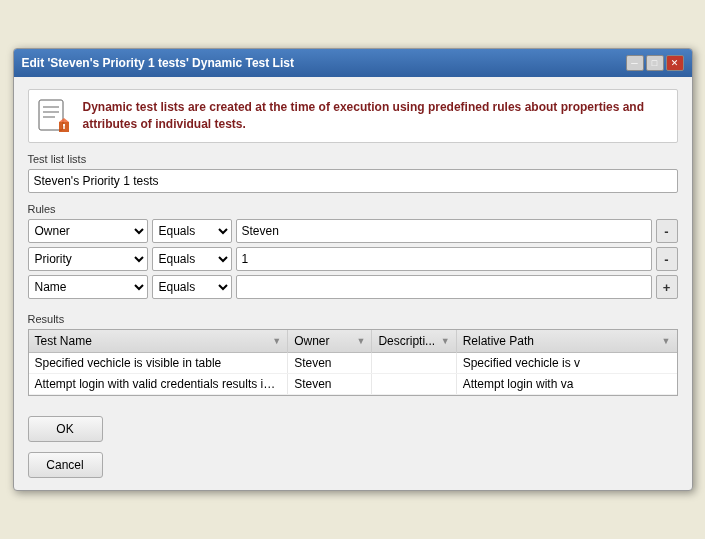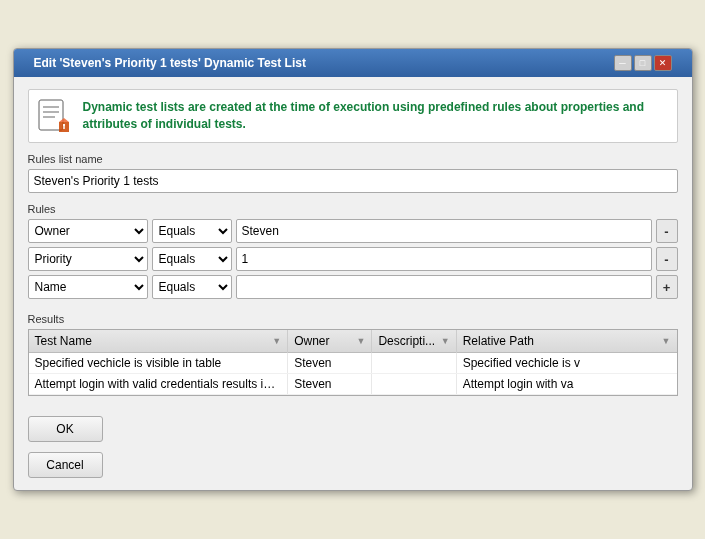--- a/index.html
+++ b/index.html
@@ -19,21 +19,21 @@
       background: #f0f0f0;
       border: 1px solid #999;
       border-radius: 4px;
       box-shadow: 2px 2px 8px rgba(0,0,0,0.4);
       display: flex;
       flex-direction: column;
     }
     .title-bar {
       background: linear-gradient(to bottom, #4a7fc1, #3060a0);
       color: white;
-      padding: 5px 20px;
+      padding: 5px 8px;
       display: flex;
       align-items: center;
       justify-content: space-between;
       border-radius: 3px 3px 0 0;
       height: 28px;
     }
     .title-bar-text {
       font-size: 12px;
       font-weight: bold;
       white-space: nowrap;
@@ -71,21 +71,21 @@
       padding: 8px;
       border-radius: 2px;
     }
     .header-icon {
       width: 36px;
       height: 36px;
       flex-shrink: 0;
     }
     .header-text {
       font-size: 12px;
-      color: #15803d;
+      color: #7f1d1d;
       font-weight: bold;
       line-height: 1.4;
     }
     .section-label {
       font-size: 11px;
       color: #333;
       margin-bottom: 4px;
     }
     .text-input {
       width: 100%;
@@ -234,21 +234,21 @@
           <polygon points="22,24 32,24 32,34 22,34" fill="#cc4400" opacity="0.85"></polygon>
           <polygon points="22,24 27,20 32,24" fill="#ee6633" opacity="0.85"></polygon>
           <line x1="26" y1="27" x2="28" y2="27" stroke="white" stroke-width="1.5"></line>
           <line x1="27" y1="26" x2="27" y2="31" stroke="white" stroke-width="1.5"></line>
         </svg>
       </div>
       <span class="header-text">Dynamic test lists are created at the time of execution using predefined rules about properties and attributes of individual tests.</span>
     </div>
 
     <div>
-      <div class="section-label">Rules list name</div>
+      <div class="section-label">Test list lists</div>
       <input type="text" class="text-input" value="Steven's Priority 1 tests" style="">
     </div>
 
     <div class="rules-section">
       <div class="section-label">Rules</div>
 
       <div class="rule-row">
         <select class="rule-select field">
           <option>Owner</option><option>Priority</option><option>Name</option><option>Description</option>
         </select>

